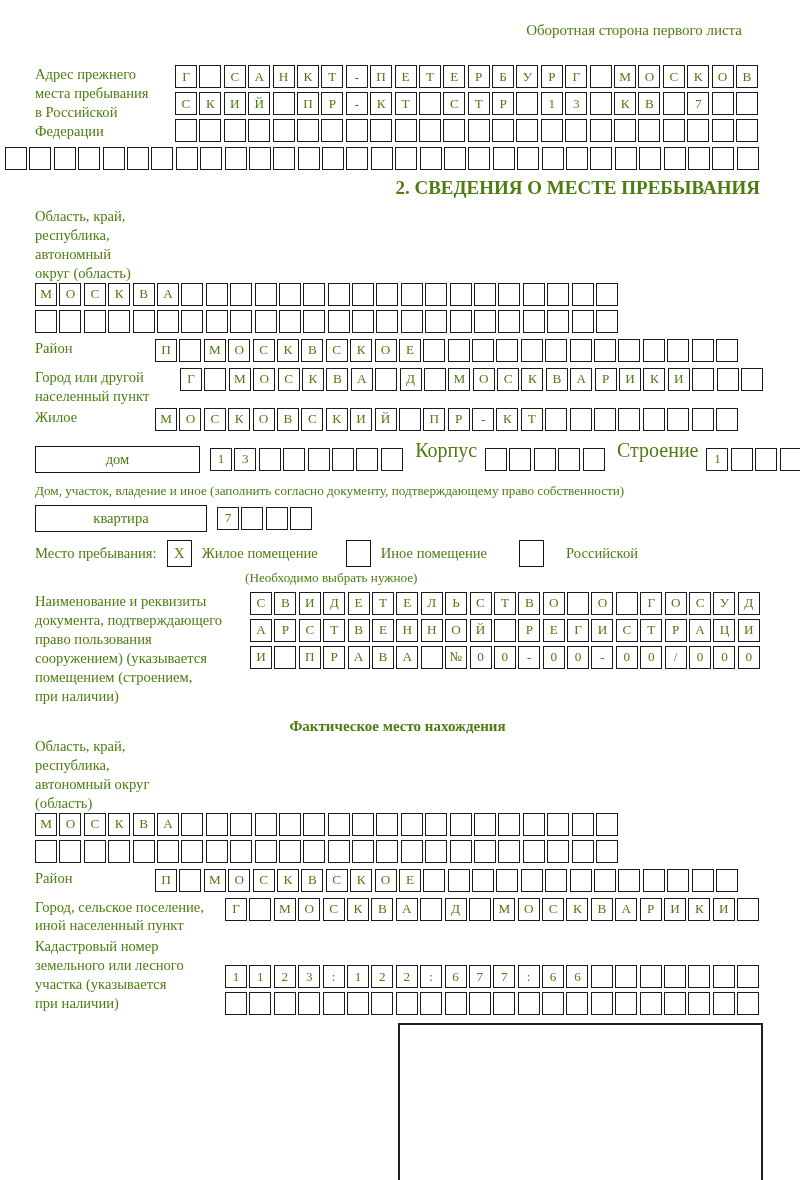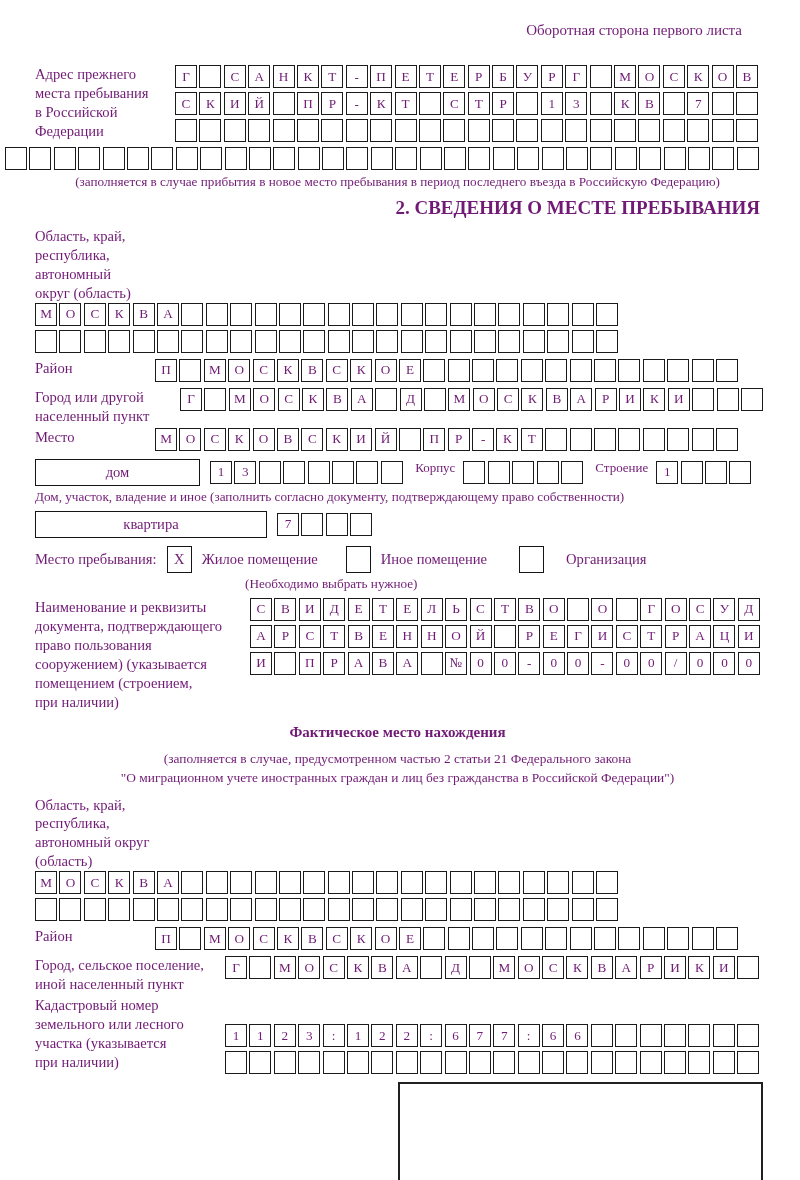--- a/index.html
+++ b/index.html
@@ -1,18 +1,18 @@
 <!DOCTYPE html>
 <html><head>
 <meta charset="utf-8">
 <style>
   * { margin:0; padding:0; box-sizing:border-box; }
   html,body { background:#ffffff; }
   .page {
-    width:800px; height:1180px; background:#fff; color:#701a75;
+    width:800px; height:1180px; background:#fff; color:#4d7c0f;
     font-family:"Liberation Serif", serif;
     position:relative; padding:14px 40px 10px 35px; overflow:hidden;
   }
   .corner-note { text-align:right; font-size:15px; padding-right:18px; margin-top:8px; }
 
   .frow { display:flex; align-items:flex-start; }
   .flabel { font-size:14.6px; line-height:1.3; flex:0 0 auto; }
   .rows-col { display:flex; flex-direction:column; }
 
   .boxrow { display:flex; margin-bottom:4px; }
@@ -36,21 +36,21 @@
 
   .field { margin-top:2px; }
   .region-block { min-height:78px;flex-direction:column; }
 
   .house-row { display:flex; align-items:center; margin-top:4px; }
   .widebox {
     border:1.9px solid #151515; height:27px;
     display:flex; align-items:center; justify-content:center;
     font-size:14.6px; flex:0 0 auto;
   }
-  .inline-label { font-size:13px; margin:0 8px 8px 10px; flex:0 0 auto; }
+  .inline-label { font-size:20px; margin:0 8px 18px 10px; flex:0 0 auto; }
   .note-line { margin-top:3px; margin-bottom:6px; }
 
   .stay-row { display:flex; align-items:center; margin-top:8px; }
   .checkbox {
     width:25px; height:27px; border:1.8px solid #151515; flex:0 0 auto;
     display:inline-flex; align-items:center; justify-content:center; font-size:14.5px;
   }
   .stay-note { margin-left:210px; margin-top:3px; margin-bottom:6px; }
 
   .doc-block { }
@@ -188,21 +188,20 @@
       <span class="cell"></span>
       <span class="cell"></span>
       <span class="cell"></span>
       <span class="cell"></span>
       <span class="cell"></span>
       <span class="cell"></span>
       <span class="cell"></span>
       <span class="cell"></span>
       <span class="cell"></span>
     </div>
-  <div class="caption caption-center">(заполняется в случае прибытия в новое место пребывания в период последнего въезда в Российскую Федерацию)</div>
 
   <div class="sec-title">2. СВЕДЕНИЯ О МЕСТЕ ПРЕБЫВАНИЯ</div>
 
   <div class="frow field region-block">
     <div class="flabel w120">
       <div>Область, край,</div>
       <div>республика,</div>
       <div>автономный</div>
       <div>округ (область)</div>
     </div>
@@ -319,21 +318,21 @@
         <span class="cell">И</span>
         <span class="cell">К</span>
         <span class="cell">И</span>
         <span class="cell"></span>
         <span class="cell"></span>
         <span class="cell"></span>
       </div>
   </div>
 
   <div class="frow field">
-    <div class="flabel w120">Место</div>
+    <div class="flabel w120">Жилое</div>
     <div class="boxrow">
         <span class="cell">М</span>
         <span class="cell">О</span>
         <span class="cell">С</span>
         <span class="cell">К</span>
         <span class="cell">О</span>
         <span class="cell">В</span>
         <span class="cell">С</span>
         <span class="cell">К</span>
         <span class="cell">И</span>
@@ -379,37 +378,37 @@
     <div class="boxrow" style="margin:0">
         <span class="cell">1</span>
         <span class="cell"></span>
         <span class="cell"></span>
         <span class="cell"></span>
       </div>
   </div>
   <div class="caption note-line">Дом, участок, владение и иное (заполнить согласно документу, подтверждающему право собственности)</div>
 
   <div class="house-row">
-    <div class="widebox" style="width:232px">квартира</div>
+    <div class="widebox" style="width:172px">квартира</div>
     <div class="boxrow" style="margin:0 0 0 10px">
         <span class="cell">7</span>
         <span class="cell"></span>
         <span class="cell"></span>
         <span class="cell"></span>
       </div>
   </div>
 
   <div class="stay-row">
     <span class="flabel" style="margin-right:10px">Место пребывания:</span>
     <span class="checkbox">X</span>
     <span class="flabel" style="margin:0 28px 0 10px">Жилое помещение</span>
     <span class="checkbox"></span>
     <span class="flabel" style="margin:0 32px 0 10px">Иное помещение</span>
     <span class="checkbox"></span>
-    <span class="flabel" style="margin:0 0 0 22px">Организация</span>
+    <span class="flabel" style="margin:0 0 0 22px">Российской</span>
   </div>
   <div class="caption stay-note">(Необходимо выбрать нужное)</div>
 
   <div class="frow doc-block">
     <div class="flabel w215">
       <div>Наименование и реквизиты</div>
       <div>документа, подтверждающего</div>
       <div>право пользования</div>
       <div>сооружением) (указывается</div>
       <div>помещением (строением,</div>
@@ -482,24 +481,20 @@
           <span class="cell">0</span>
           <span class="cell">/</span>
           <span class="cell">0</span>
           <span class="cell">0</span>
           <span class="cell">0</span>
         </div>
     </div>
   </div>
 
   <div class="act-title">Фактическое место нахождения</div>
-  <div class="act-note">
-    <div>(заполняется в случае, предусмотренном частью 2 статьи 21 Федерального закона</div>
-    <div>"О миграционном учете иностранных граждан и лиц без гражданства в Российской Федерации")</div>
-  </div>
 
   <div class="frow field region-block">
     <div class="flabel w145">
       <div>Область, край,</div>
       <div>республика,</div>
       <div>автономный округ</div>
       <div>(область)</div>
     </div>
     <div class="rows-col">
       <div class="boxrow">

